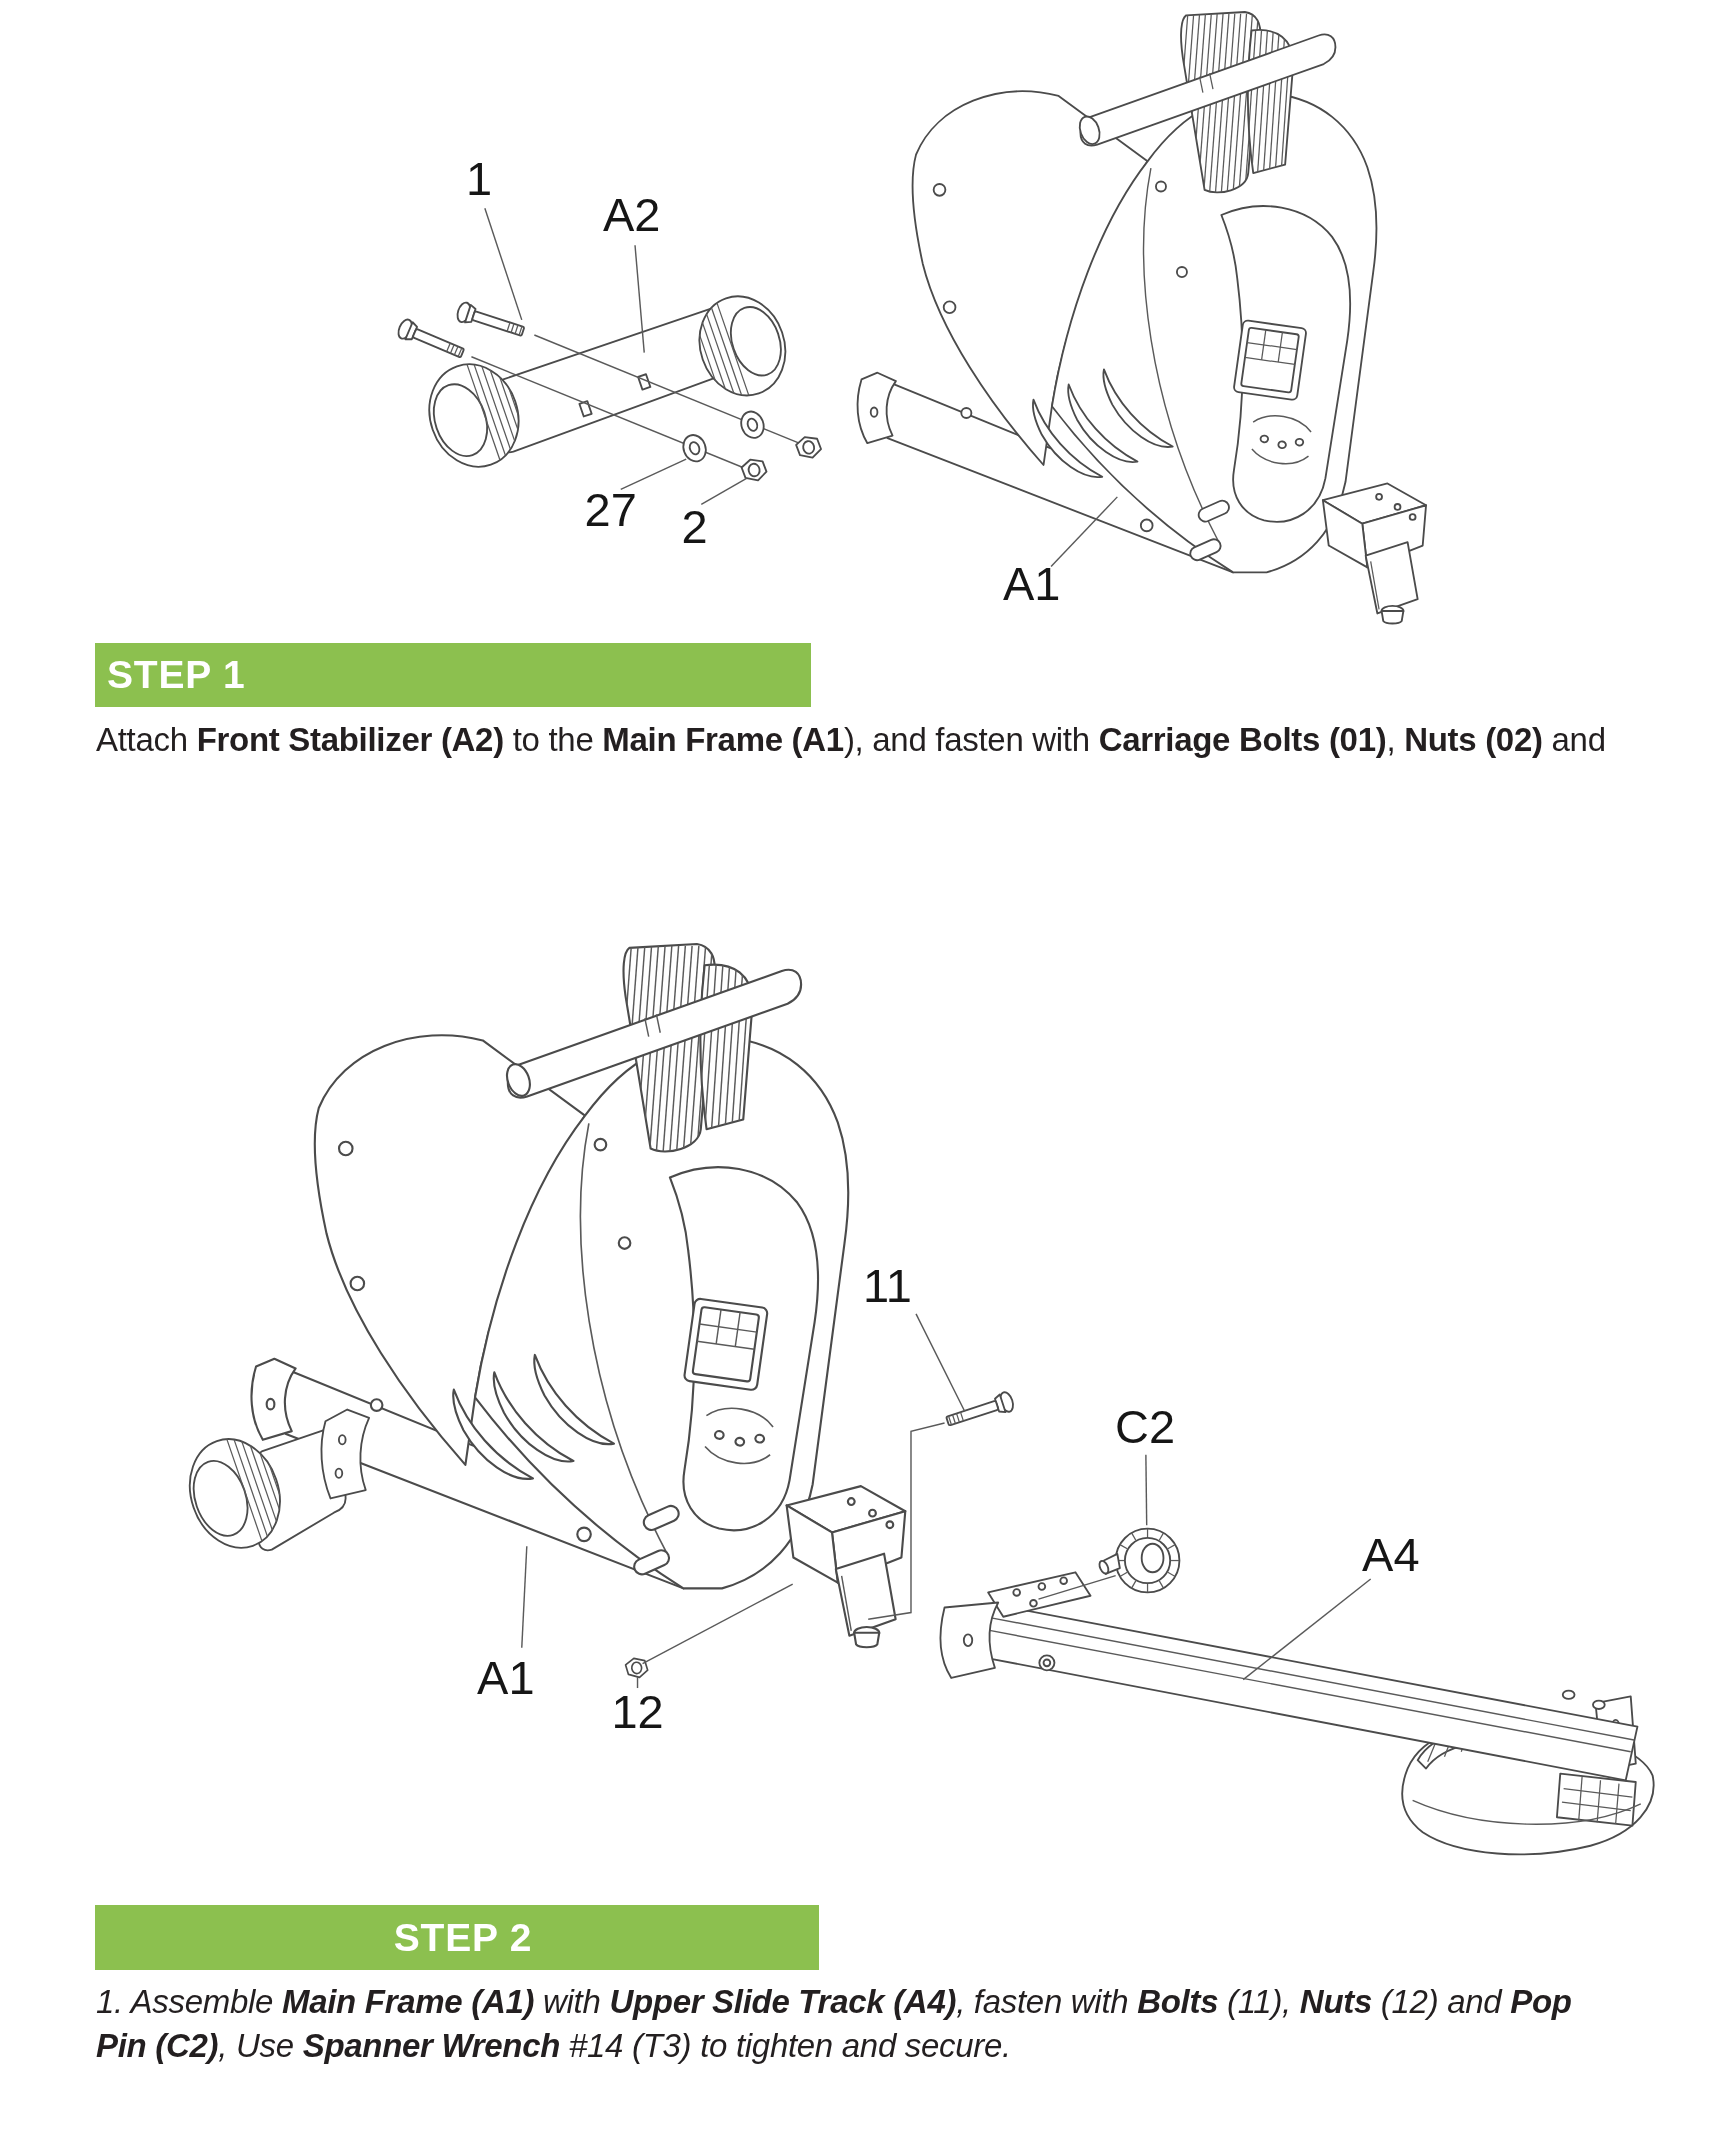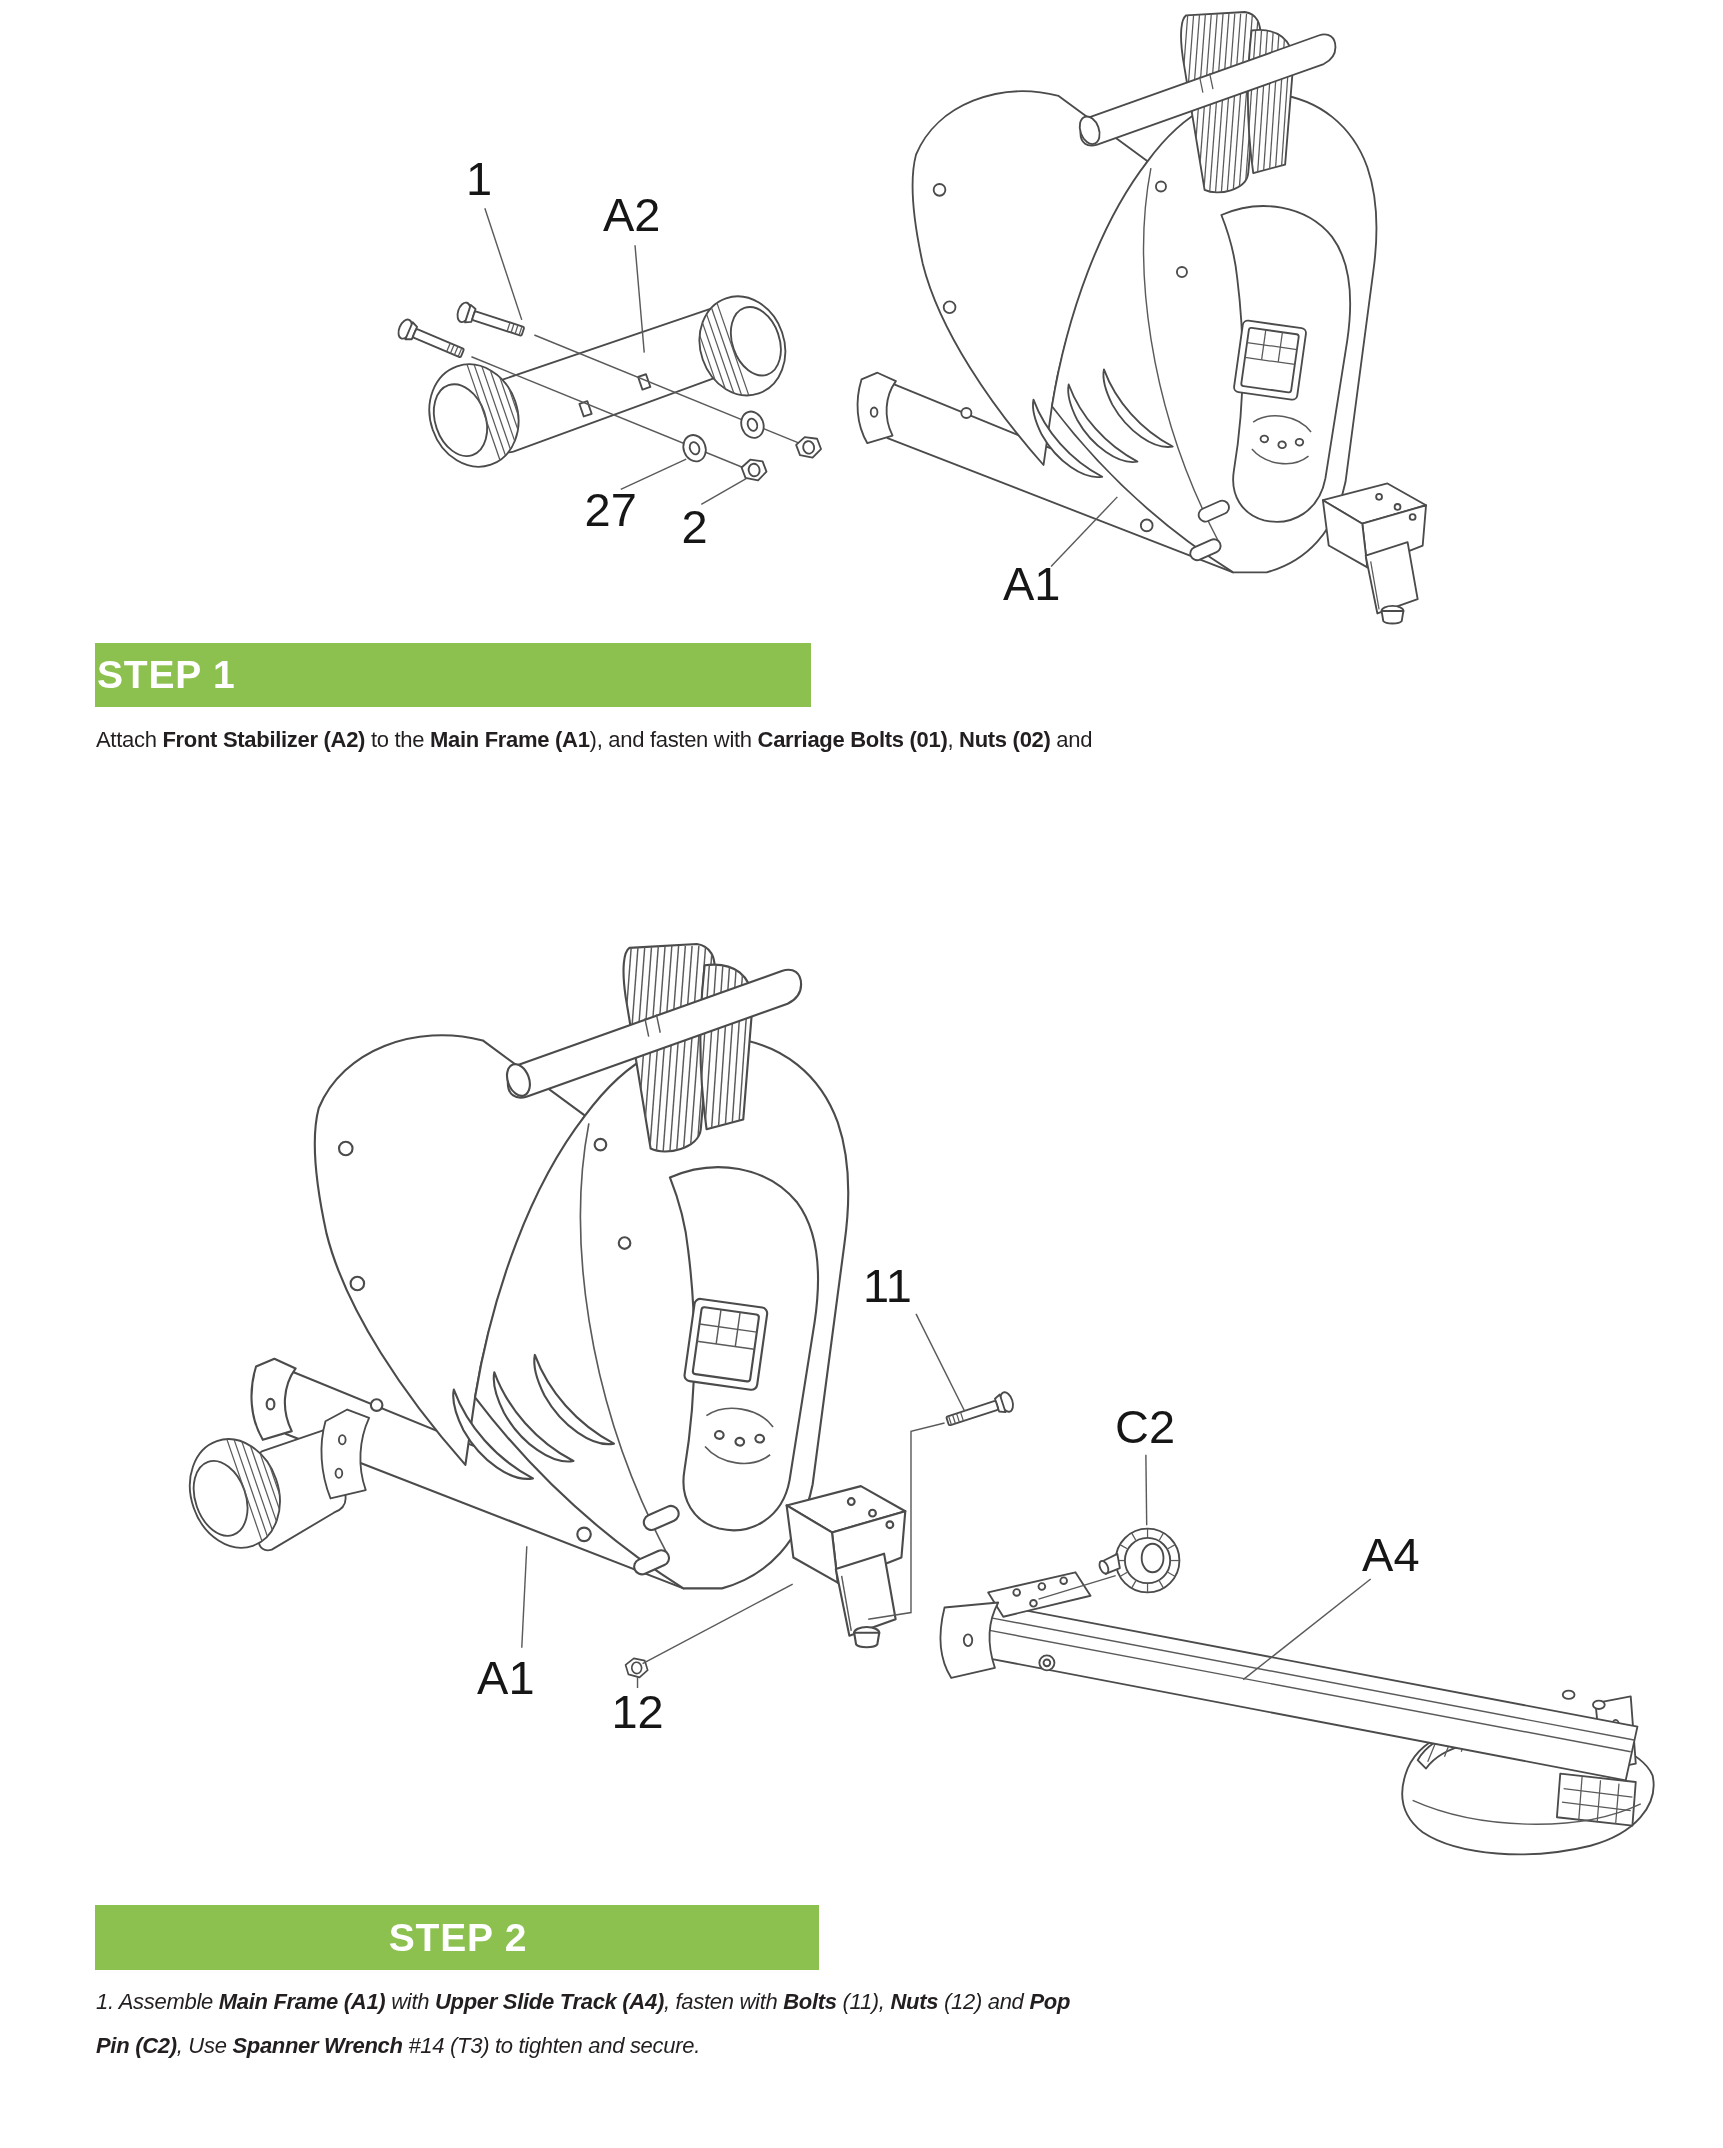--- a/index.html
+++ b/index.html
@@ -1,23 +1,23 @@
 <!DOCTYPE html>
 <html style="font-size:13.4px"><head>
 <meta charset="utf-8">
 <style>
   html,body{margin:0;padding:0;background:#ffffff;}
   .page{position:relative;width:1723px;height:2148px;background:#ffffff;overflow:hidden;
         font-family:"Liberation Sans",sans-serif;}
   .stepbar{position:absolute;left:95px;background:#8cc04f;color:#ffffff;font-weight:bold;
-           font-size:39px;display:flex;align-items:center;padding-left:2px;box-sizing:border-box;
+           font-size:39px;display:flex;align-items:center;padding-left:12px;box-sizing:border-box;
            letter-spacing:0.8px;}
   #bar1{top:643px;width:716px;height:64px;}
   #bar2{top:1905px;width:724px;height:65px;justify-content:center;}
-  .instr{position:absolute;left:96px;font-size:22px;color:#231f20;letter-spacing:-0.3px;}
+  .instr{position:absolute;left:96px;font-size:33px;color:#231f20;letter-spacing:-0.3px;}
   #instr1{top:718px;}
   #instr2{top:1980px;font-style:italic;}
   .tline{white-space:nowrap;line-height:44px;height:44px;}
   .b{font-weight:bold;}
   svg.canvas{position:absolute;top:0;left:0;}
   .part{fill:#ffffff;stroke:#4b4b4b;stroke-width:2.2;stroke-linejoin:round;stroke-linecap:round;}
   .ln{fill:none;stroke:#4b4b4b;stroke-width:2.2;stroke-linejoin:round;stroke-linecap:round;}
   .thin{fill:none;stroke:#5a5a5a;stroke-width:1.7;}
   .h{fill:none;stroke:#5a5a5a;stroke-width:1.5;}
   .callout{font-family:"Liberation Sans",sans-serif;font-size:56px;fill:#161616;stroke:none;}

